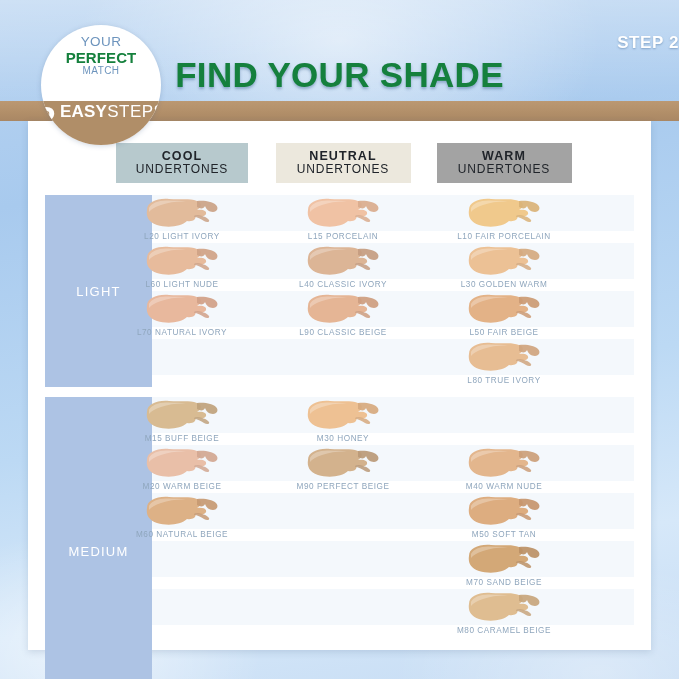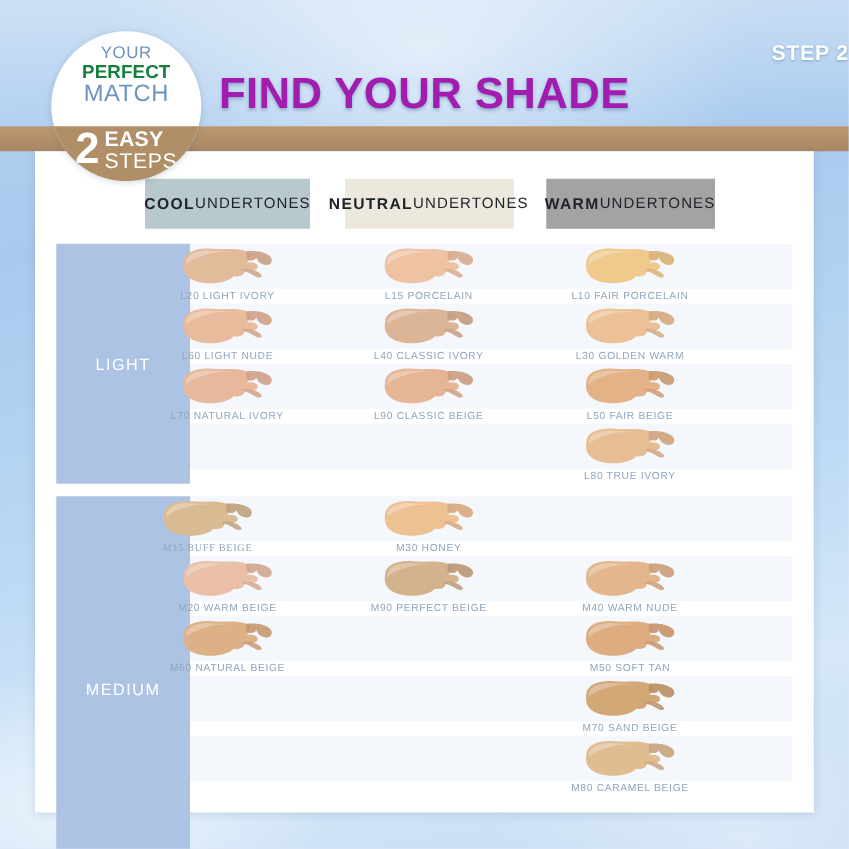--- a/index.html
+++ b/index.html
@@ -49,49 +49,49 @@
   #badge-bottom{
     position:absolute;left:0;right:0;top:76px;bottom:0;
     background:#b08e68;
   }
   #badge-top-txt{
     position:absolute;left:0;right:0;top:10px;
     text-align:center;line-height:1.08;color:#6d94bd;
   }
   #badge-top-txt .l1{font-size:13.5px;letter-spacing:.4px;display:block;}
   #badge-top-txt .l2{font-size:15px;font-weight:bold;letter-spacing:.1px;display:block;color:#15803d;}
-  #badge-top-txt .l3{font-size:19px;letter-spacing:.4px;display:block;}
+  #badge-top-txt .l3{font-size:10px;letter-spacing:.4px;display:block;}
   #badge-bot-txt{
     position:absolute;left:0;right:0;top:77px;
     display:flex;align-items:flex-start;justify-content:center;color:#fff;
   }
   #badge-bot-txt .num{font-size:35px;font-weight:bold;line-height:.95;margin-right:4px;}
-  #badge-bot-txt .stack{display:flex;flex-direction:column;line-height:1.02;padding-top:1px;}
+  #badge-bot-txt .stack{display:flex;line-height:1.02;padding-top:1px;}
   #badge-bot-txt .easy{font-size:17px;font-weight:bold;letter-spacing:.2px;}
   #badge-bot-txt .steps{font-size:17px;letter-spacing:.5px;}
 
   
   #step-label{
     position:absolute;left:0;right:0;top:33px;text-align:right;
     font-size:17px;font-weight:bold;color:#ffffff;letter-spacing:.6px;
     text-shadow:0 1px 2px rgba(60,100,145,.45);
     z-index:20;
   }
   #main-title{
     position:absolute;left:0;right:0;top:55px;text-align:center;
-    font-size:35px;font-weight:bold;color:#a21caf;letter-spacing:.3px;
+    font-size:35px;font-weight:bold;color:#15803d;letter-spacing:.3px;
     text-shadow:0 2px 3px rgba(60,100,145,.45);
     z-index:20;
   }
 
   
   #col-heads{position:absolute;left:0;top:22px;width:100%;height:40px;}
   .col-head{
     position:absolute;top:0;height:40px;
-    display:flex;flex-direction:row;align-items:center;justify-content:center;
+    display:flex;flex-direction:column;align-items:center;justify-content:center;
     line-height:1.12;color:#20242a;
   }
   .col-head .ch-a{font-size:12.5px;font-weight:bold;letter-spacing:1.1px;}
   .col-head .ch-b{font-size:12px;letter-spacing:.9px;}
 
   
   #grid{position:absolute;left:0;top:0;width:623px;height:529px;}
   .band{position:absolute;left:124px;width:482px;background:#f4f8fc;}
   .cat-block{
     position:absolute;left:17px;width:107px;
@@ -262,21 +262,21 @@
             <path d="M58 19 C64 19,70 21,72 24 C73 26,70 27,67 25 C64 23,60 21,57 21 Z" fill="#cfa47e" opacity=".85"></path>
             <path d="M12 12 C14 7,22 4,31 4.5 C38 5,44 4.5,49 5.5 C42 5,32 6,24 9 C18 11,14 13,12 16 Z" fill="#ffffff" opacity=".28"></path>
           </svg>
         </div>
         <div class="shade-label">L80 TRUE IVORY</div>
       </div>
       <div class="cat-block" style="top: 276px; height: 309px;">
         <span>MEDIUM</span>
       </div>
       <div class="band" style="top: 276px; height: 36px;"></div>
-      <div class="cell" style="left: 58px; top: 277px; font-family: Liberation Serif, serif;">
+      <div class="cell" style="left: 74px; top: 277px;">
         <div class="swatch-wrap">
           <svg viewBox="0 0 90 34" xmlns="http://www.w3.org/2000/svg">
             <path d="M10 14 C10 6,20 2,32 3 C44 4,52 2,60 5 C66 7,64 12,60 14 C66 13,70 15,69 18 C68 21,62 21,58 19 C60 23,56 26,50 25 C44 31,30 32,20 29 C11 26,9 20,10 14 Z" fill="#d8bb92"></path>
             <path d="M60 5 C68 4,76 6,79 9 C82 12,80 16,76 16 C72 16,69 13,68 10 C67 13,63 13,60 11 Z" fill="#bfa27c" opacity=".92"></path>
             <path d="M58 19 C64 19,70 21,72 24 C73 26,70 27,67 25 C64 23,60 21,57 21 Z" fill="#bfa27c" opacity=".85"></path>
             <path d="M12 12 C14 7,22 4,31 4.5 C38 5,44 4.5,49 5.5 C42 5,32 6,24 9 C18 11,14 13,12 16 Z" fill="#ffffff" opacity=".28"></path>
           </svg>
         </div>
         <div class="shade-label">M15 BUFF BEIGE</div>
       </div>

